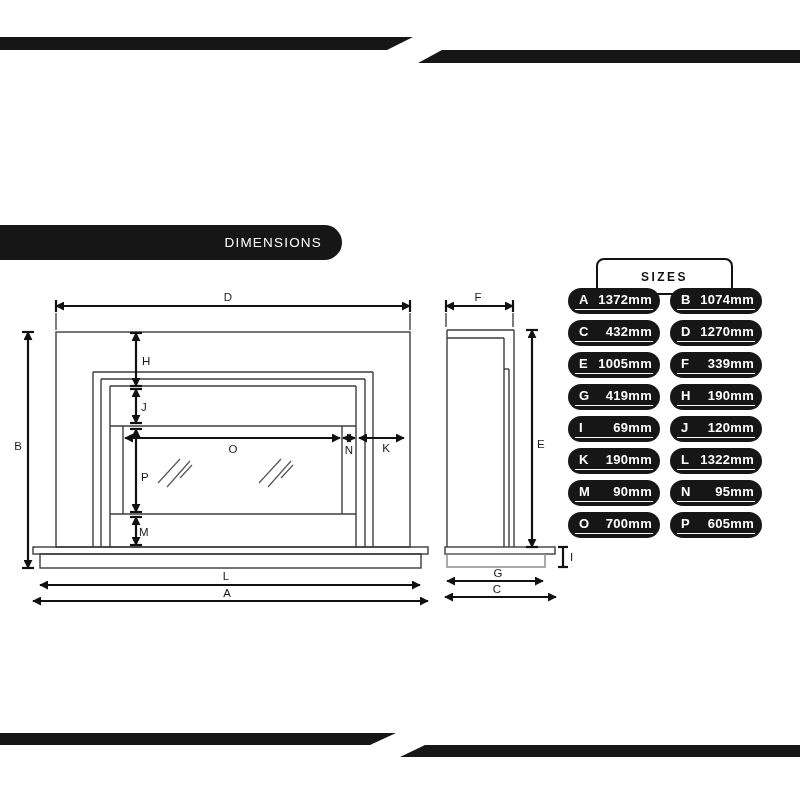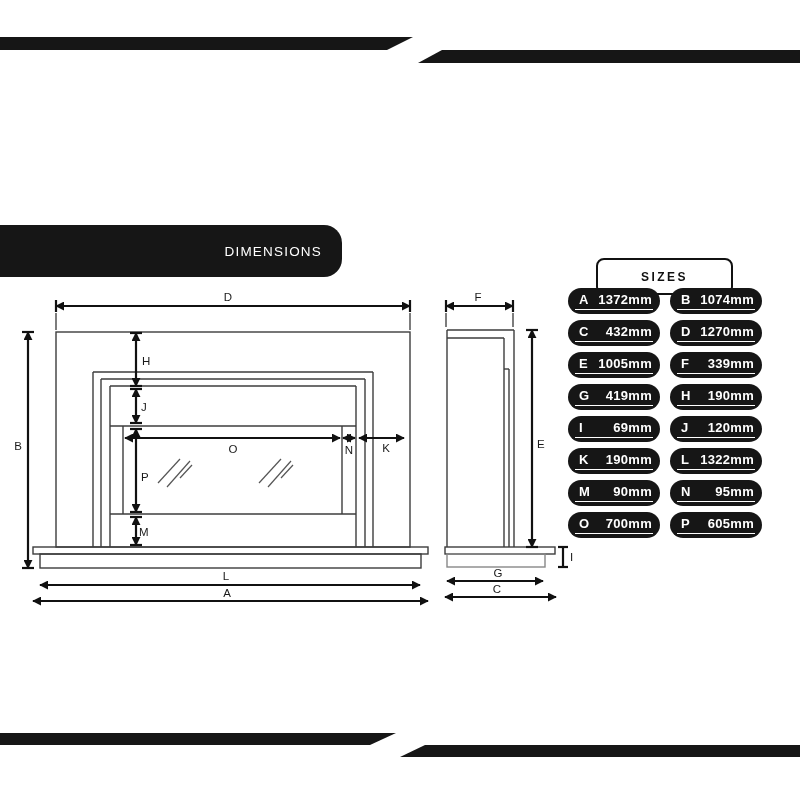--- a/index.html
+++ b/index.html
@@ -1,21 +1,21 @@
 <!DOCTYPE html>
 <html><head>
 <meta charset="utf-8">
 <style>
   html,body{margin:0;padding:0;background:#fff;}
   .page{position:relative;width:800px;height:800px;background:#fff;overflow:hidden;
         font-family:"Liberation Sans",sans-serif;}
   svg.draw{position:absolute;left:0;top:0;width:800px;height:800px;}
 
   
-  .dim-pill{position:absolute;left:0;top:225px;width:342px;height:52px;background:#161616;
+  .dim-pill{position:absolute;left:0;top:225px;width:342px;height:35px;background:#161616;
             border-radius:0 18px 18px 0;display:flex;align-items:center;justify-content:flex-end;
             padding-right:20px;box-sizing:border-box;color:#fff;font-size:13.5px;
             letter-spacing:1.2px;font-weight:400;}
 
   
   .sizes-title{position:absolute;left:596px;top:258px;width:137px;height:37px;border:2px solid #111;
                border-radius:8px;box-sizing:border-box;display:flex;align-items:center;
                justify-content:center;font-size:12px;font-weight:bold;letter-spacing:2.5px;
                color:#111;background:#fff;}
   .sizes-grid{position:absolute;left:568px;top:288px;display:grid;

